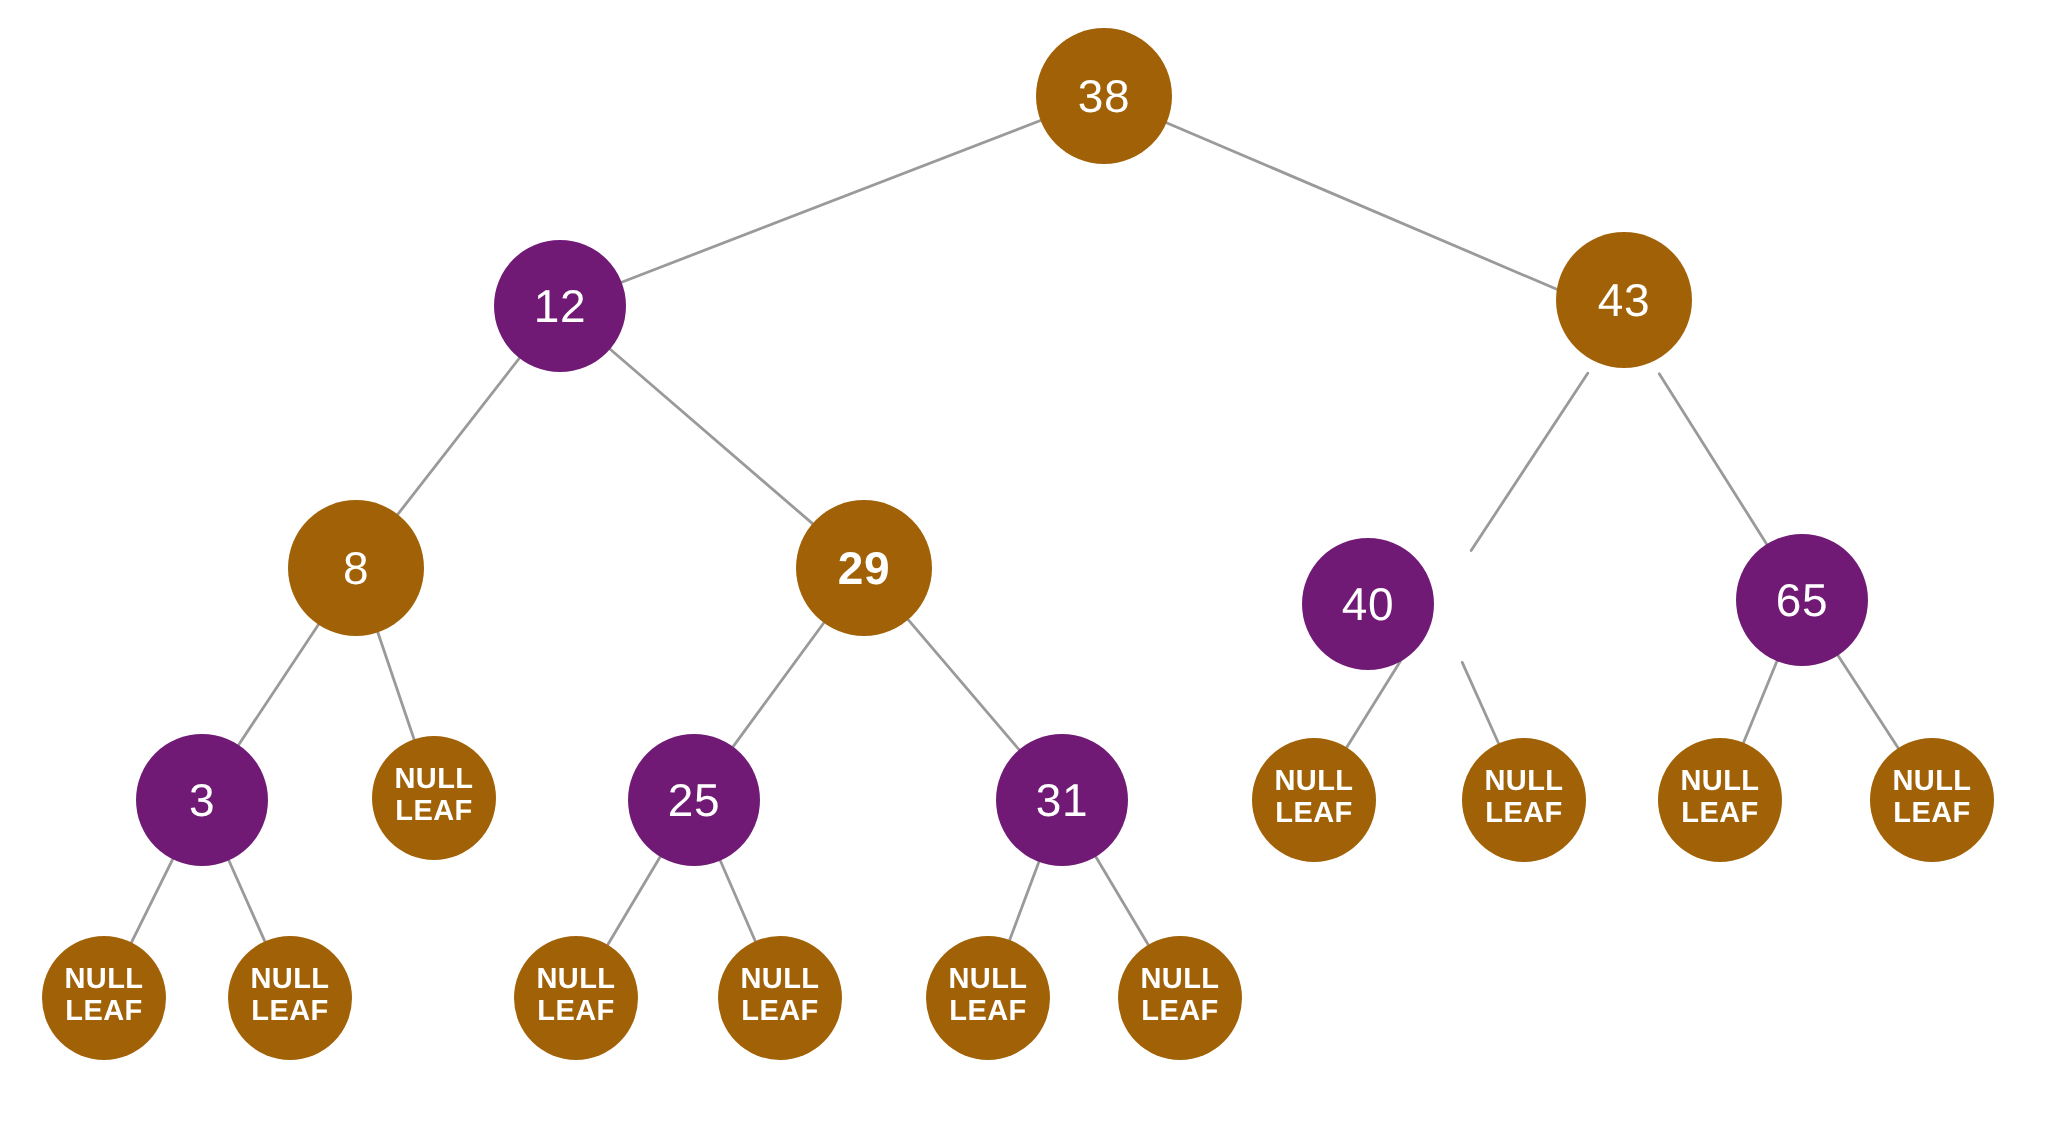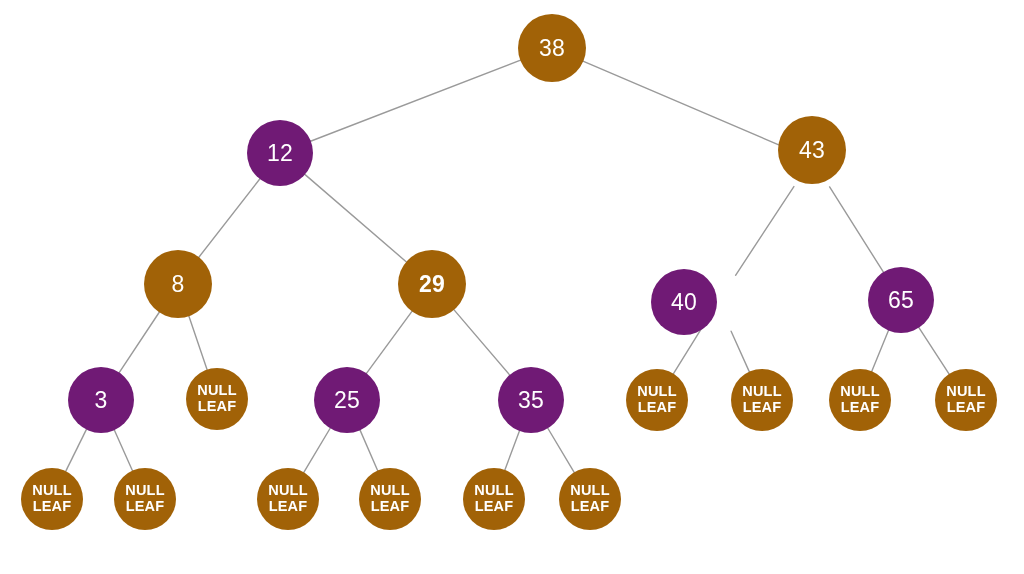--- a/index.html
+++ b/index.html
@@ -105,21 +105,21 @@
         <span class="label">3</span>
       </div>
       <div class="node black nullleaf" style="left: 186px; top: 368px; width: 62px; height: 62px;">
         <span class="label">NULL
 LEAF</span>
       </div>
       <div class="node red value" style="left: 314px; top: 367px; width: 66px; height: 66px;">
         <span class="label">25</span>
       </div>
       <div class="node red value" style="left: 498px; top: 367px; width: 66px; height: 66px;">
-        <span class="label">35</span>
+        <span class="label">31</span>
       </div>
       <div class="node black nullleaf" style="left: 626px; top: 369px; width: 62px; height: 62px;">
         <span class="label">NULL
 LEAF</span>
       </div>
       <div class="node black nullleaf" style="left: 731px; top: 369px; width: 62px; height: 62px;">
         <span class="label">NULL
 LEAF</span>
       </div>
       <div class="node black nullleaf" style="left: 829px; top: 369px; width: 62px; height: 62px;">

